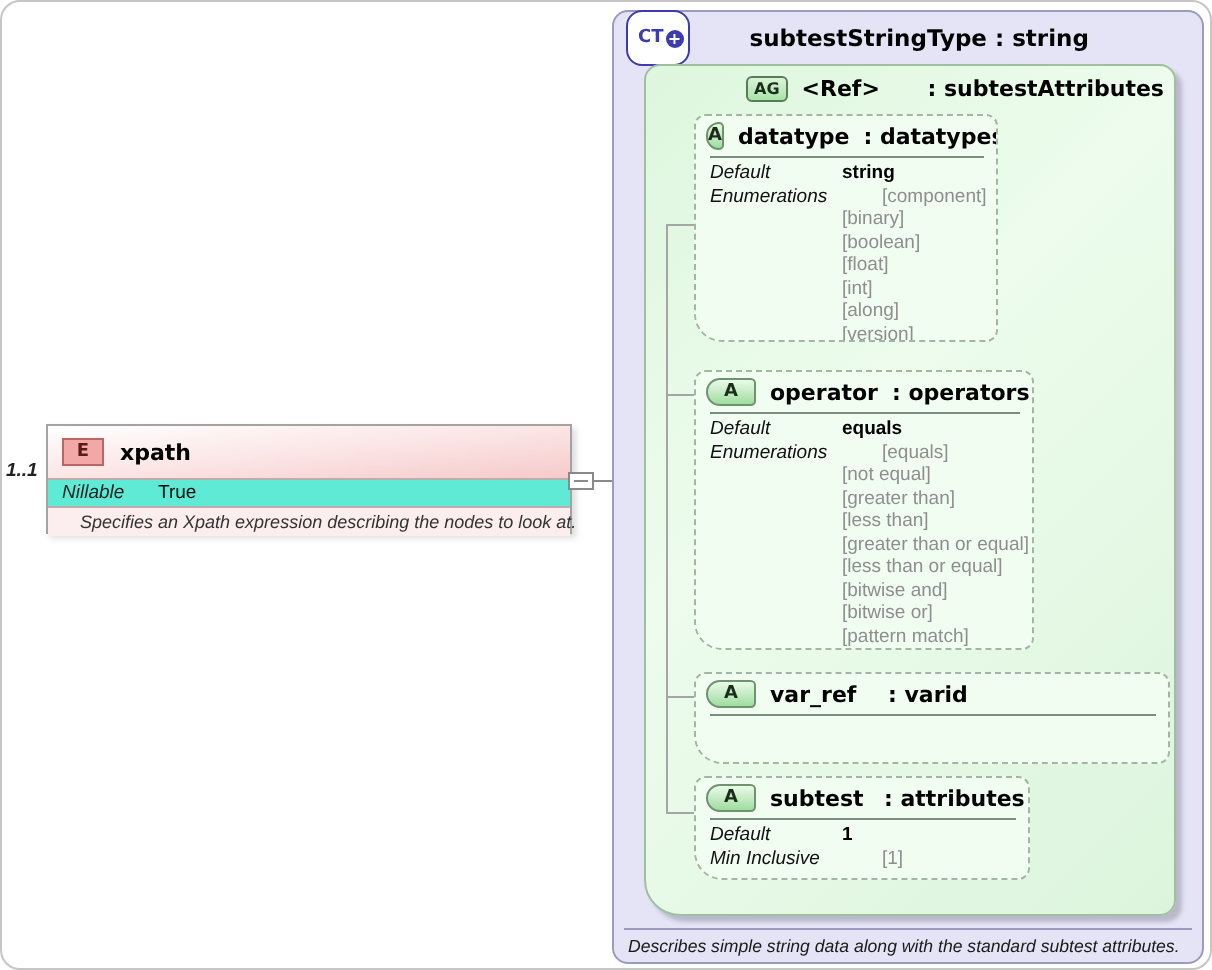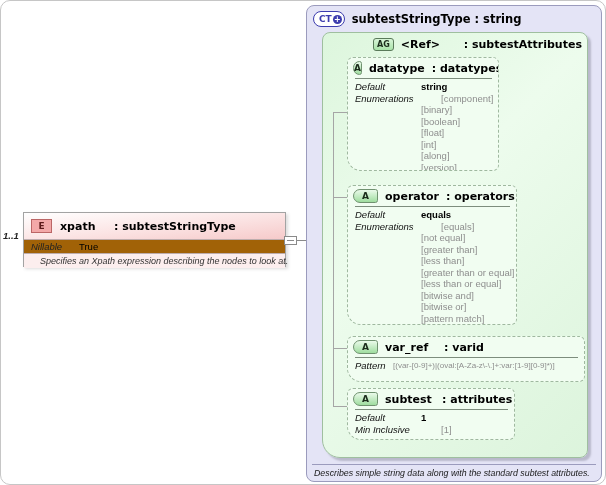--- a/index.html
+++ b/index.html
@@ -13,21 +13,21 @@
               border:1px solid #a3a3a3; background:#fdf0f0;
               box-shadow:2px 2px 3px rgba(120,120,120,.25); }
   .elem-header { height:26px; display:flex; align-items:center; gap:8px; padding-left:7px;
                  background:linear-gradient(to bottom right,#ffffff 0%,#fbe3e3 55%,#f6caca 100%); }
   .badge-e { width:21px; height:14px; display:flex; align-items:center; justify-content:center;
              background:#f3a8a8; border:1px solid #b66; color:#5d1a1a;
              font-size:9px; font-weight:bold; }
   .elem-title-name { font-size:11px; font-weight:bold; color:#000; min-width:46px; }
   .elem-title-type { font-size:11px; font-weight:bold; color:#000; }
   .elem-row2 { height:14px; display:flex; align-items:center; gap:6px; padding-left:7px;
-               border-top:1px solid #bdadad; background:#a16207;
+               border-top:1px solid #bdadad; background:#5eead4;
                font-family:"Liberation Sans",sans-serif; font-size:9.5px; }
   .elem-row2 .lbl { font-style:italic; color:#222; width:42px; }
   .elem-row2 .val { font-weight:normal; color:#000; }
   .elem-row3 { height:15px; display:flex; align-items:center; padding-left:16px;
                border-top:1px solid #bdadad; background:#fceeee;
                font-family:"Liberation Sans",sans-serif; font-size:9px; font-style:italic; color:#333; }
   .cardinality { position:absolute; left:2px; top:229px; font-size:9.5px; font-style:italic;
                  font-weight:bold; color:#222; font-family:"Liberation Sans",sans-serif; }
 
   
@@ -35,26 +35,26 @@
                  background:#fff; border:1px solid #8a8a8a; }
   .conn-handle::after { content:""; position:absolute; left:2px; top:3px; width:7px; height:1px;
                         background:#8a8a8a; }
   .conn-line { position:absolute; left:296px; top:239px; width:10px; height:1px; background:#8a8a8a; }
 
   
   .ct-box { position:absolute; left:305px; top:4px; width:296px; height:477px;
             background:#e4e4f6; border:1px solid #9b9bbd; border-radius:8px; }
   .ct-header { position:absolute; left:6px; top:4px; height:18px; display:flex;
                align-items:center; gap:7px; }
-  .badge-ct { display:flex; align-items:center; gap:1px; height:16px; padding:0 2px 0 5px;
+  .badge-ct { display:flex; align-items:center; gap:1px; height:28px; padding:0 2px 0 5px;
               background:#fff; border:1.5px solid #3c3cae; border-radius:8px;
               color:#3c3cae; font-size:9px; font-weight:bold; }
   .plus-circle { width:9px; height:9px; border-radius:50%; background:#3c3cae; color:#fff;
                  font-size:8px; line-height:9px; text-align:center; font-weight:bold; }
-  .ct-title { font-size:11.5px; font-weight:bold; color:#000; }
+  .ct-title { font-size:11.5px; font-weight:bold; color:#000;margin-left:23px; }
 
   
   .ag-box { position:absolute; left:15px; top:26px; width:266px; height:426px;
             background:linear-gradient(135deg,#ddf6dd 0%,#edfced 40%,#dcf4dc 100%);
             border:1px solid #9fbf9f; border-radius:8px 8px 8px 18px;
             box-shadow:3px 3px 2px #b9b9cb; }
   .ag-header { display:flex; align-items:center; gap:7px; padding:5px 0 0 6px; }
   .badge-ag { height:13px; padding:0 3px; display:flex; align-items:center;
               background:linear-gradient(#d8f5d8,#a9e3a9); border:1px solid #5a7a5a;
               border-radius:3px; font-size:8px; font-weight:bold; color:#1c2c1c;margin-left:44px; }
@@ -93,21 +93,20 @@
 <body>
 
 <div class="canvas">
 
   <div class="cardinality">1..1</div>
 
   <div class="elem-box">
     <div class="elem-header">
       <span class="badge-e">E</span>
       <span class="elem-title-name nowrap">xpath</span>
-      <span class="elem-title-type nowrap">: subtestStringType</span>
     </div>
     <div class="elem-row2">
       <span class="lbl">Nillable</span>
       <span class="val">True</span>
     </div>
     <div class="elem-row3 nowrap">Specifies an Xpath expression describing the nodes to look at.</div>
   </div>
 
   <div class="conn-handle"></div>
   <div class="conn-line"></div>
@@ -187,26 +186,20 @@
       </div>
     </div>
 
     <div class="attr-box" style="left:40px; top:330px; width:238px; height:46px;">
       <div class="attr-header">
         <span class="badge-a">A</span>
         <span class="attr-name nowrap" style="min-width:52px;">var_ref</span>
         <span class="attr-type nowrap">: varid</span>
       </div>
       <div class="attr-sep"></div>
-      <div class="facets">
-        <div class="facet-row">
-          <span class="flbl narrow">Pattern</span>
-          <span class="pattern-val nowrap">[(var-[0-9]+)|(oval:[A-Za-z\-\.]+:var:[1-9][0-9]*)]</span>
-        </div>
-      </div>
     </div>
 
     <div class="attr-box" style="left:40px; top:382px; width:168px; height:52px;">
       <div class="attr-header">
         <span class="badge-a">A</span>
         <span class="attr-name nowrap" style="min-width:50px;">subtest</span>
         <span class="attr-type nowrap">: attributes</span>
       </div>
       <div class="attr-sep"></div>
       <div class="facets">

